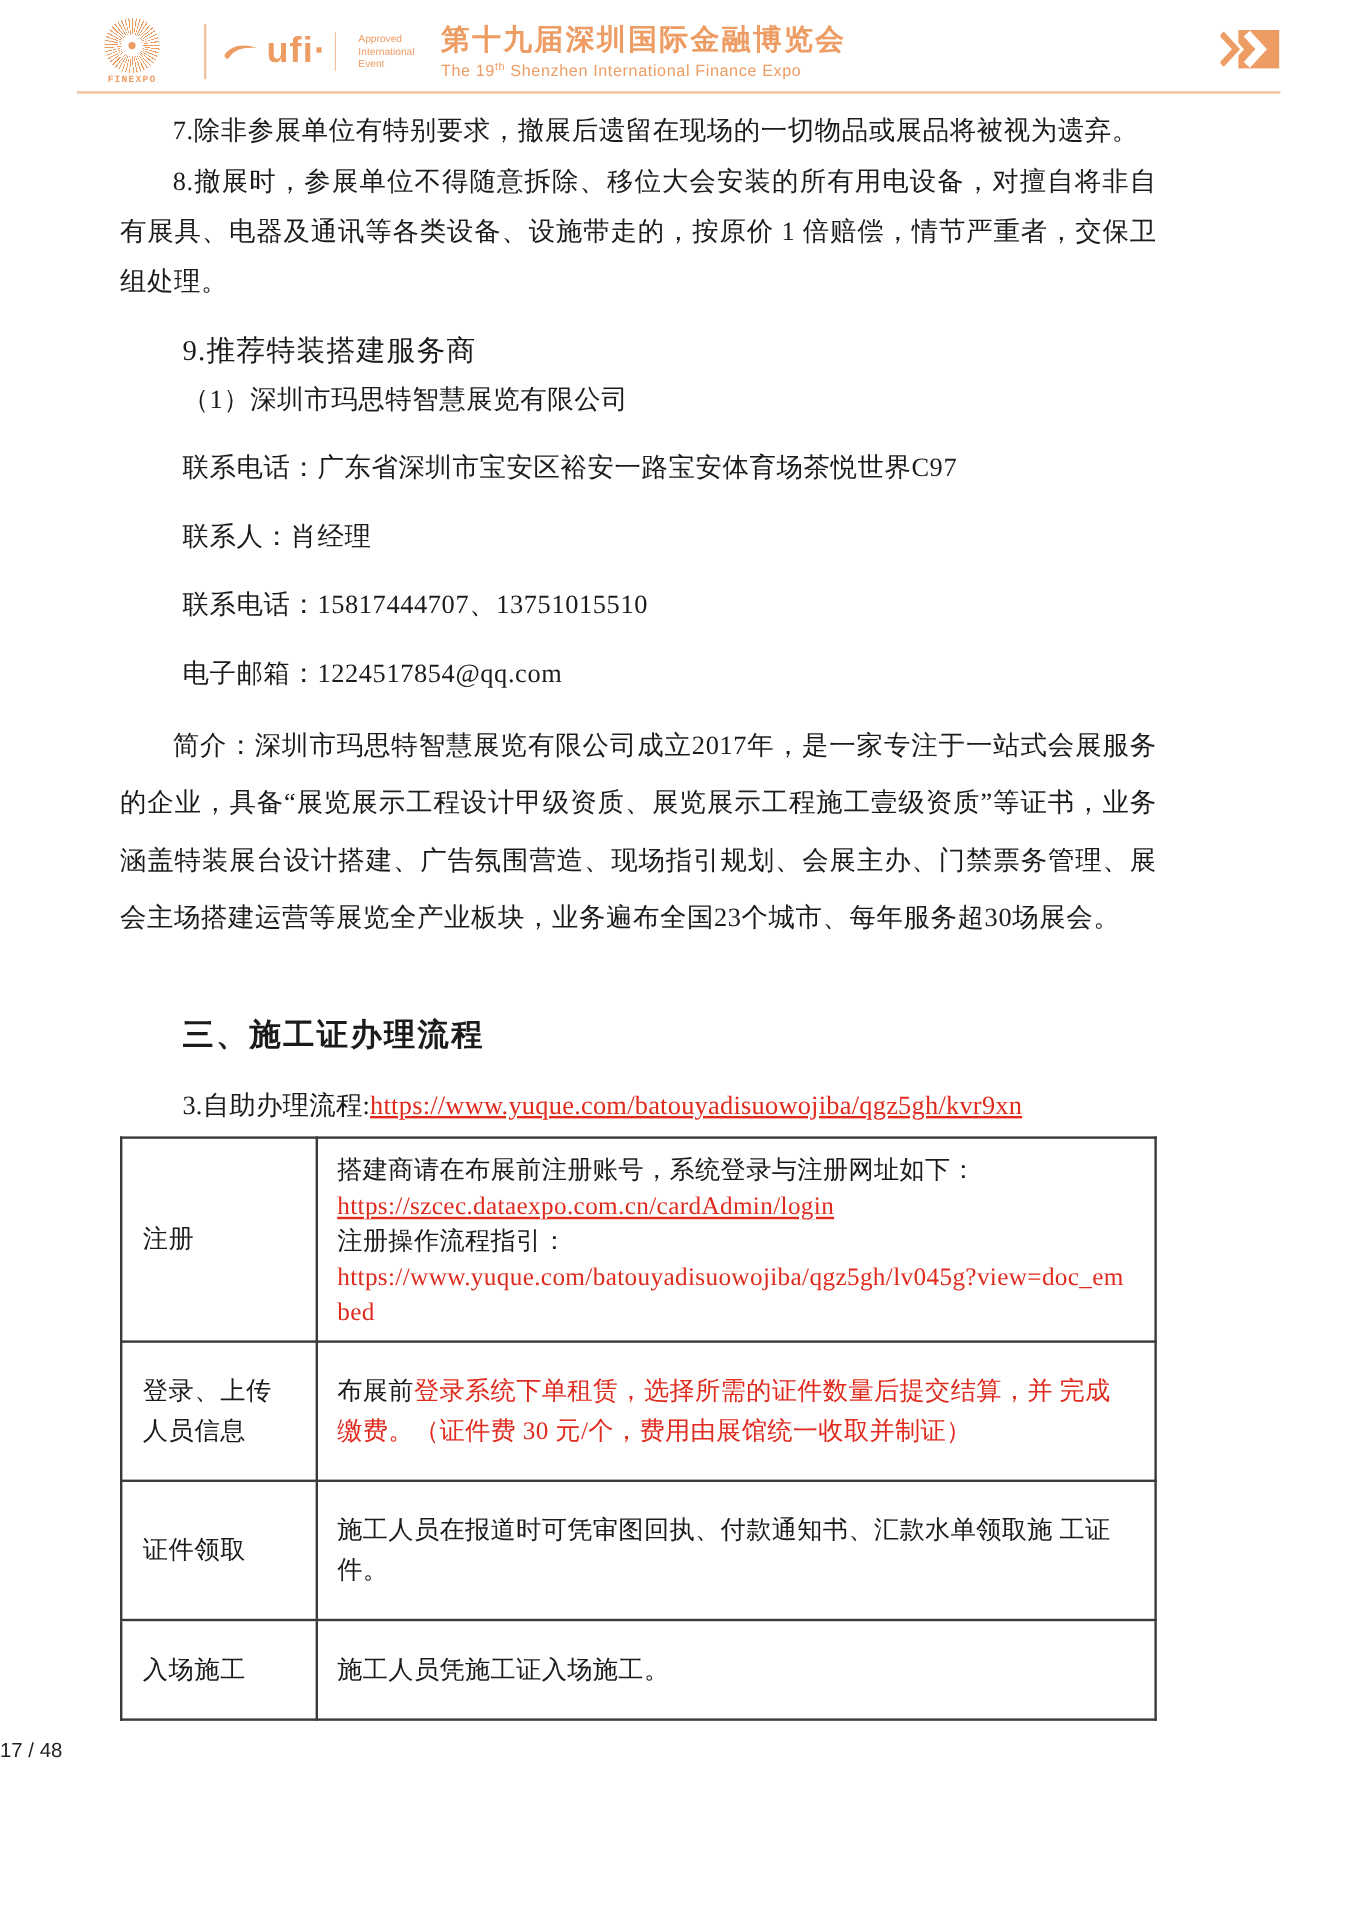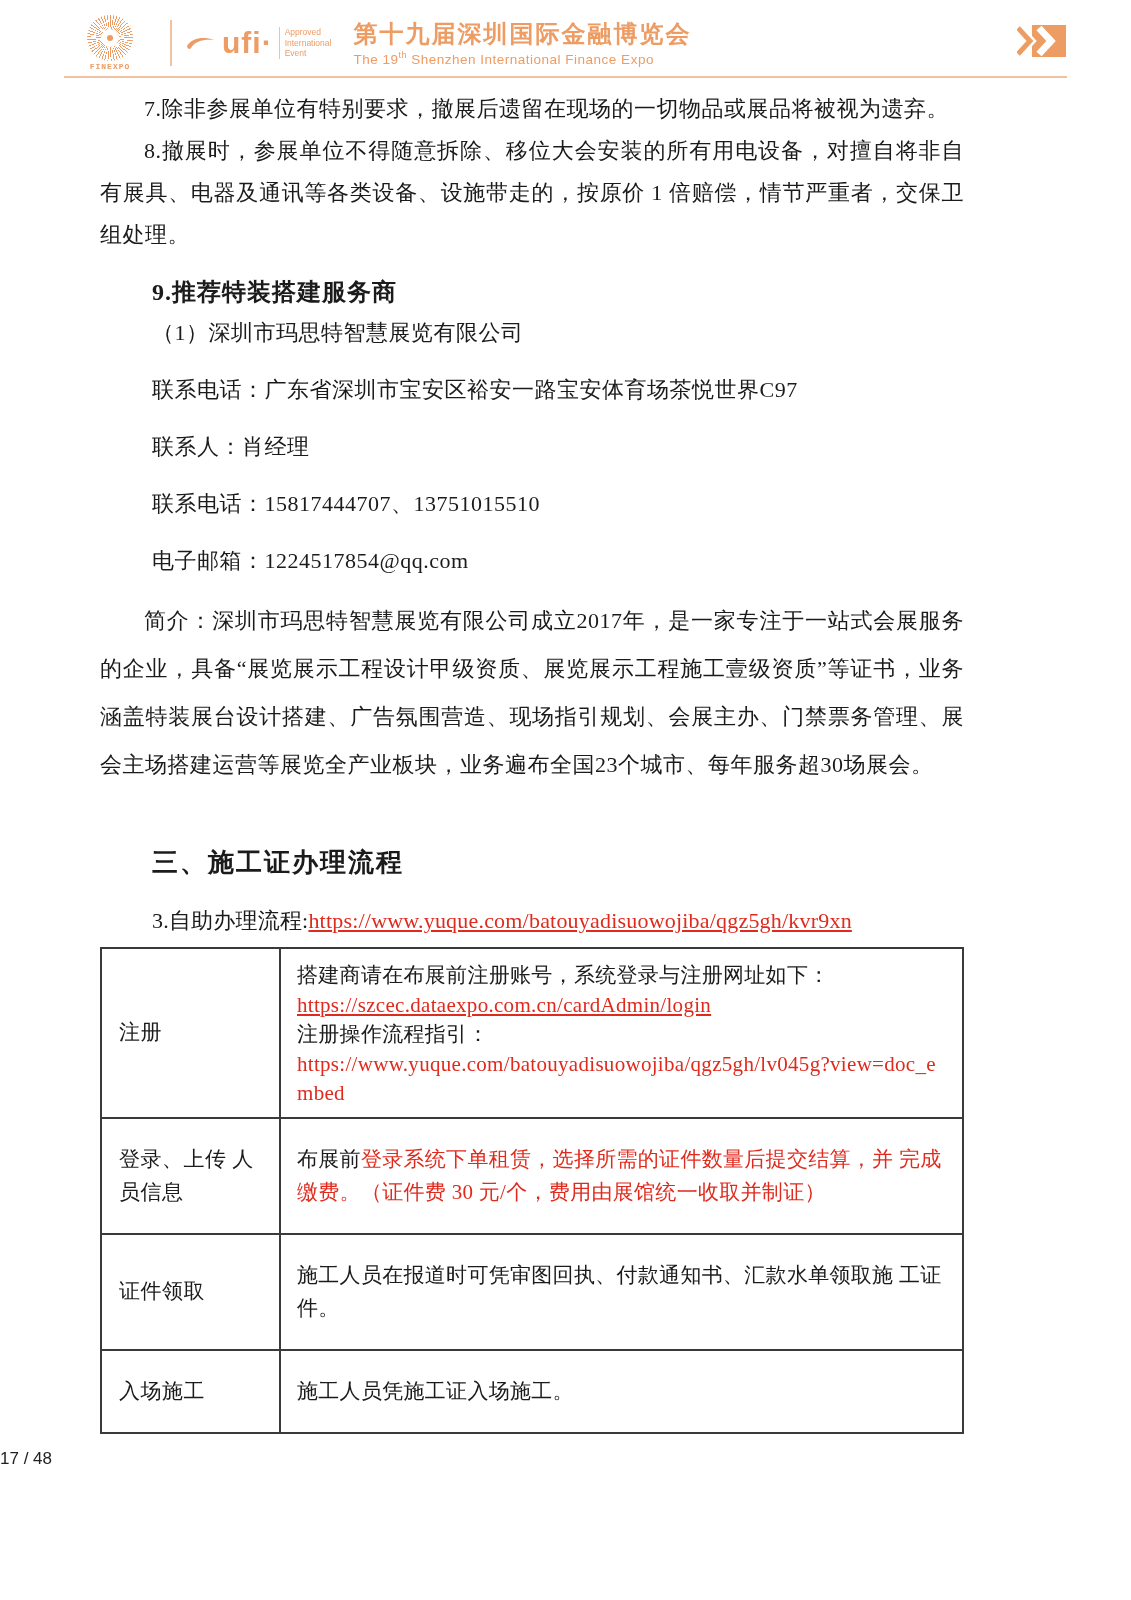--- a/index.html
+++ b/index.html
@@ -41,21 +41,21 @@
   }
   .vdivider{width:2px;height:46px;background:var(--orange-light);}
   .ufi{display:flex;align-items:center;gap:6px;}
   .ufi-word{
     font-family:"Liberation Sans","DejaVu Sans",sans-serif;
     font-size:30px;font-weight:700;color:var(--orange);line-height:1;letter-spacing:1px;
   }
   .ufi-note{
     font-family:"Liberation Sans","DejaVu Sans",sans-serif;
     font-size:8.5px;line-height:1.25;color:var(--orange);
-    border-left:1.5px solid var(--orange-light);padding-left:5px;
+    border-left:1.5px solid var(--orange-light);padding-left:19px;
   }
   .titles{margin-left:8px;}
   .title-cn{
     font-size:24px;font-weight:700;color:var(--orange);letter-spacing:2px;
     font-family:"Liberation Sans","DejaVu Sans",sans-serif;line-height:1.15;
   }
   .title-en{
     font-family:"Liberation Sans","DejaVu Sans",sans-serif;
     font-size:13.5px;color:var(--orange);letter-spacing:0.5px;margin-top:2px;
   }
@@ -66,21 +66,21 @@
   }
 
   
   .main{width:864px;margin:0 auto 0 100px;}
   .body-par{
     font-size:22px;line-height:42px;letter-spacing:0.5px;
     text-align:justify;text-indent:2em;
   }
   .first-par{margin-top:10px;}
   .sec-heading{
-    font-size:24px;font-weight:700;letter-spacing:1px;
+    font-size:24px;font-weight:400;letter-spacing:1px;
     margin:20px 0 0 52px;
   }
   .company-line{font-size:22px;margin:10px 0 0 52px;letter-spacing:0.5px;}
   .contact-line{font-size:22px;margin:27px 0 0 52px;letter-spacing:0.5px;}
   .intro-par{
     font-size:22px;line-height:48px;letter-spacing:0.5px;
     text-align:justify;text-indent:2em;margin-top:21px;
   }
   .sec-heading-big{
     font-size:26px;font-weight:700;letter-spacing:2px;
@@ -92,21 +92,21 @@
 
   
   table.permit{
     border-collapse:collapse;width:864px;margin-top:11px;
     font-size:21px;
   }
   table.permit td{
     border:2px solid var(--border);vertical-align:middle;
   }
   td.step-label{
-    width:179px;padding:8px 10px 8px 17px;line-height:33px;letter-spacing:0.5px;
+    width:163px;padding:8px 10px 8px 17px;line-height:33px;letter-spacing:0.5px;
   }
   td.step-content{padding:24px 16px;line-height:33px;letter-spacing:0.3px;}
   tr.r1 td{height:145px;}
   tr.r1 td.step-content{line-height:29.5px;padding:12px 16px 8px 16px;vertical-align:top;}
   tr.r2 td{height:103px;}
   tr.r3 td{height:84px;}
   tr.r4 td{height:70px;}
   .breakall{word-break:break-all;}
 
   

